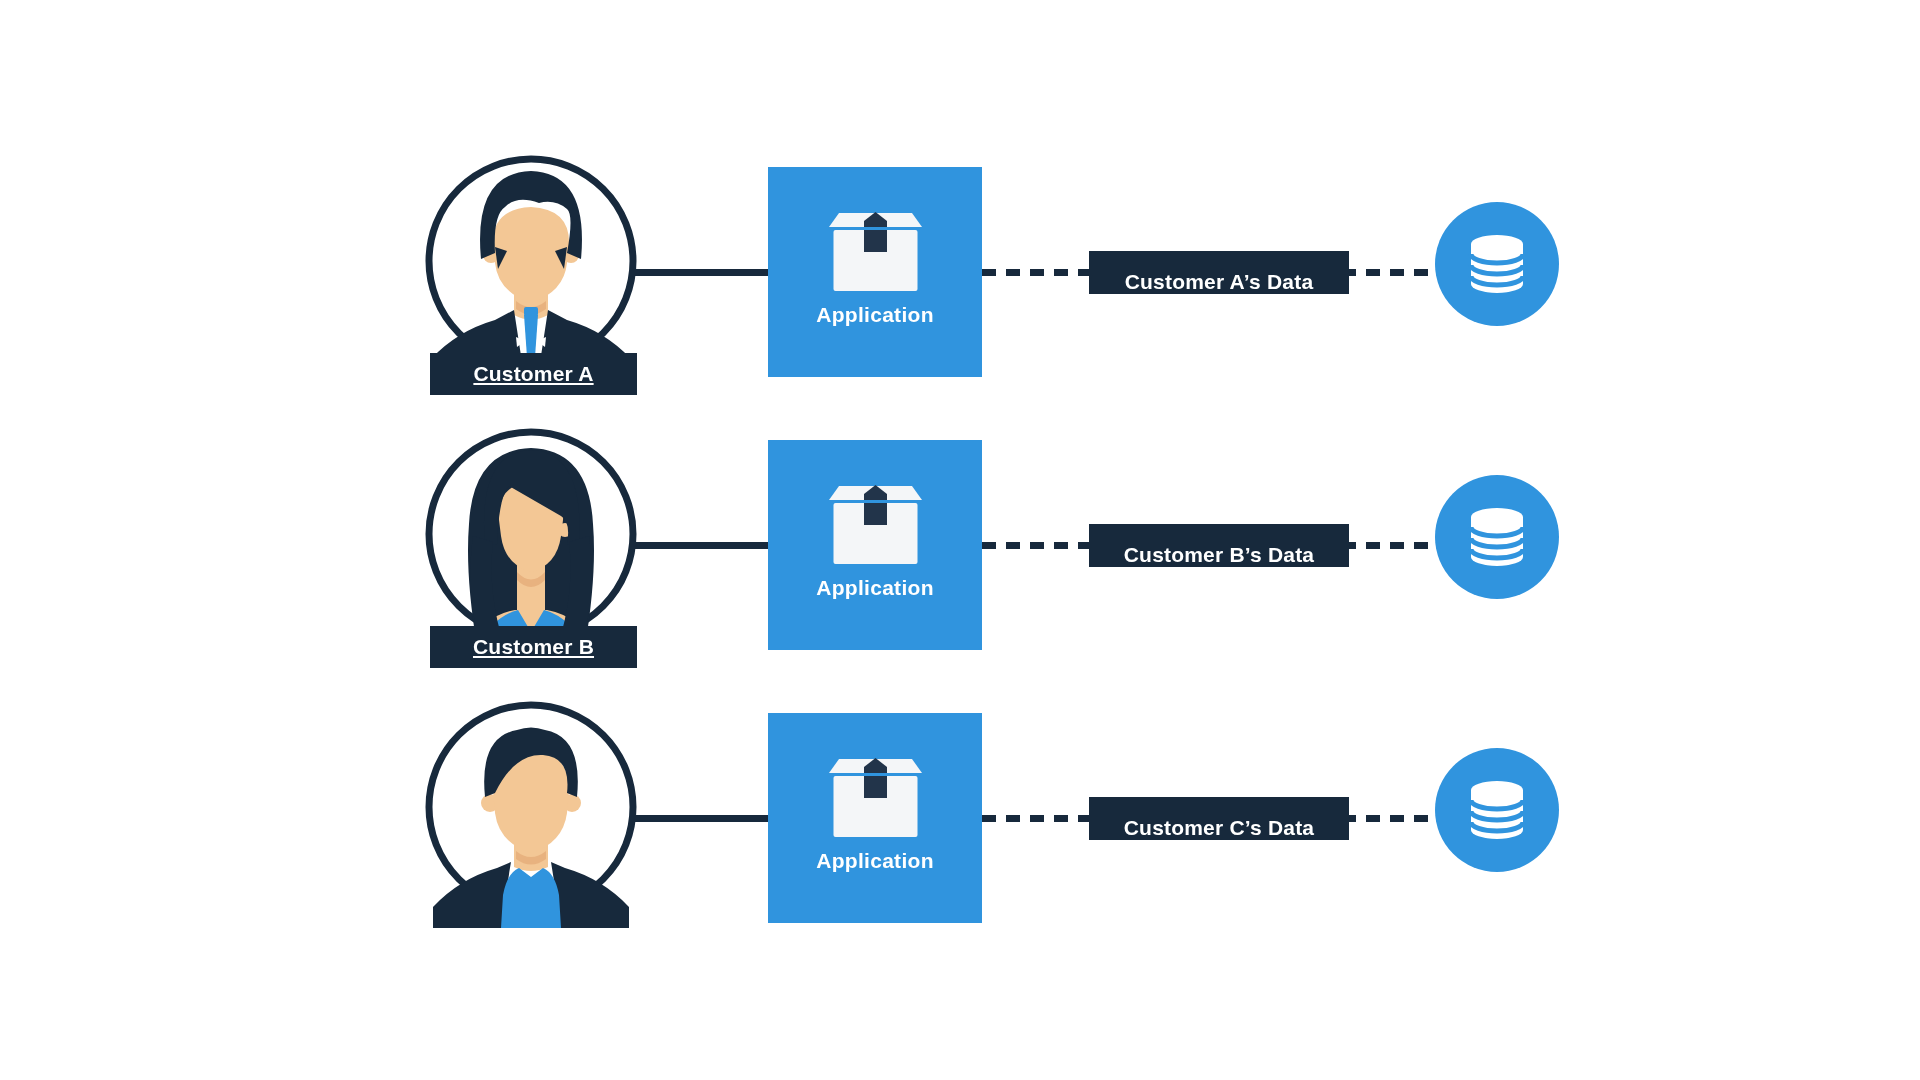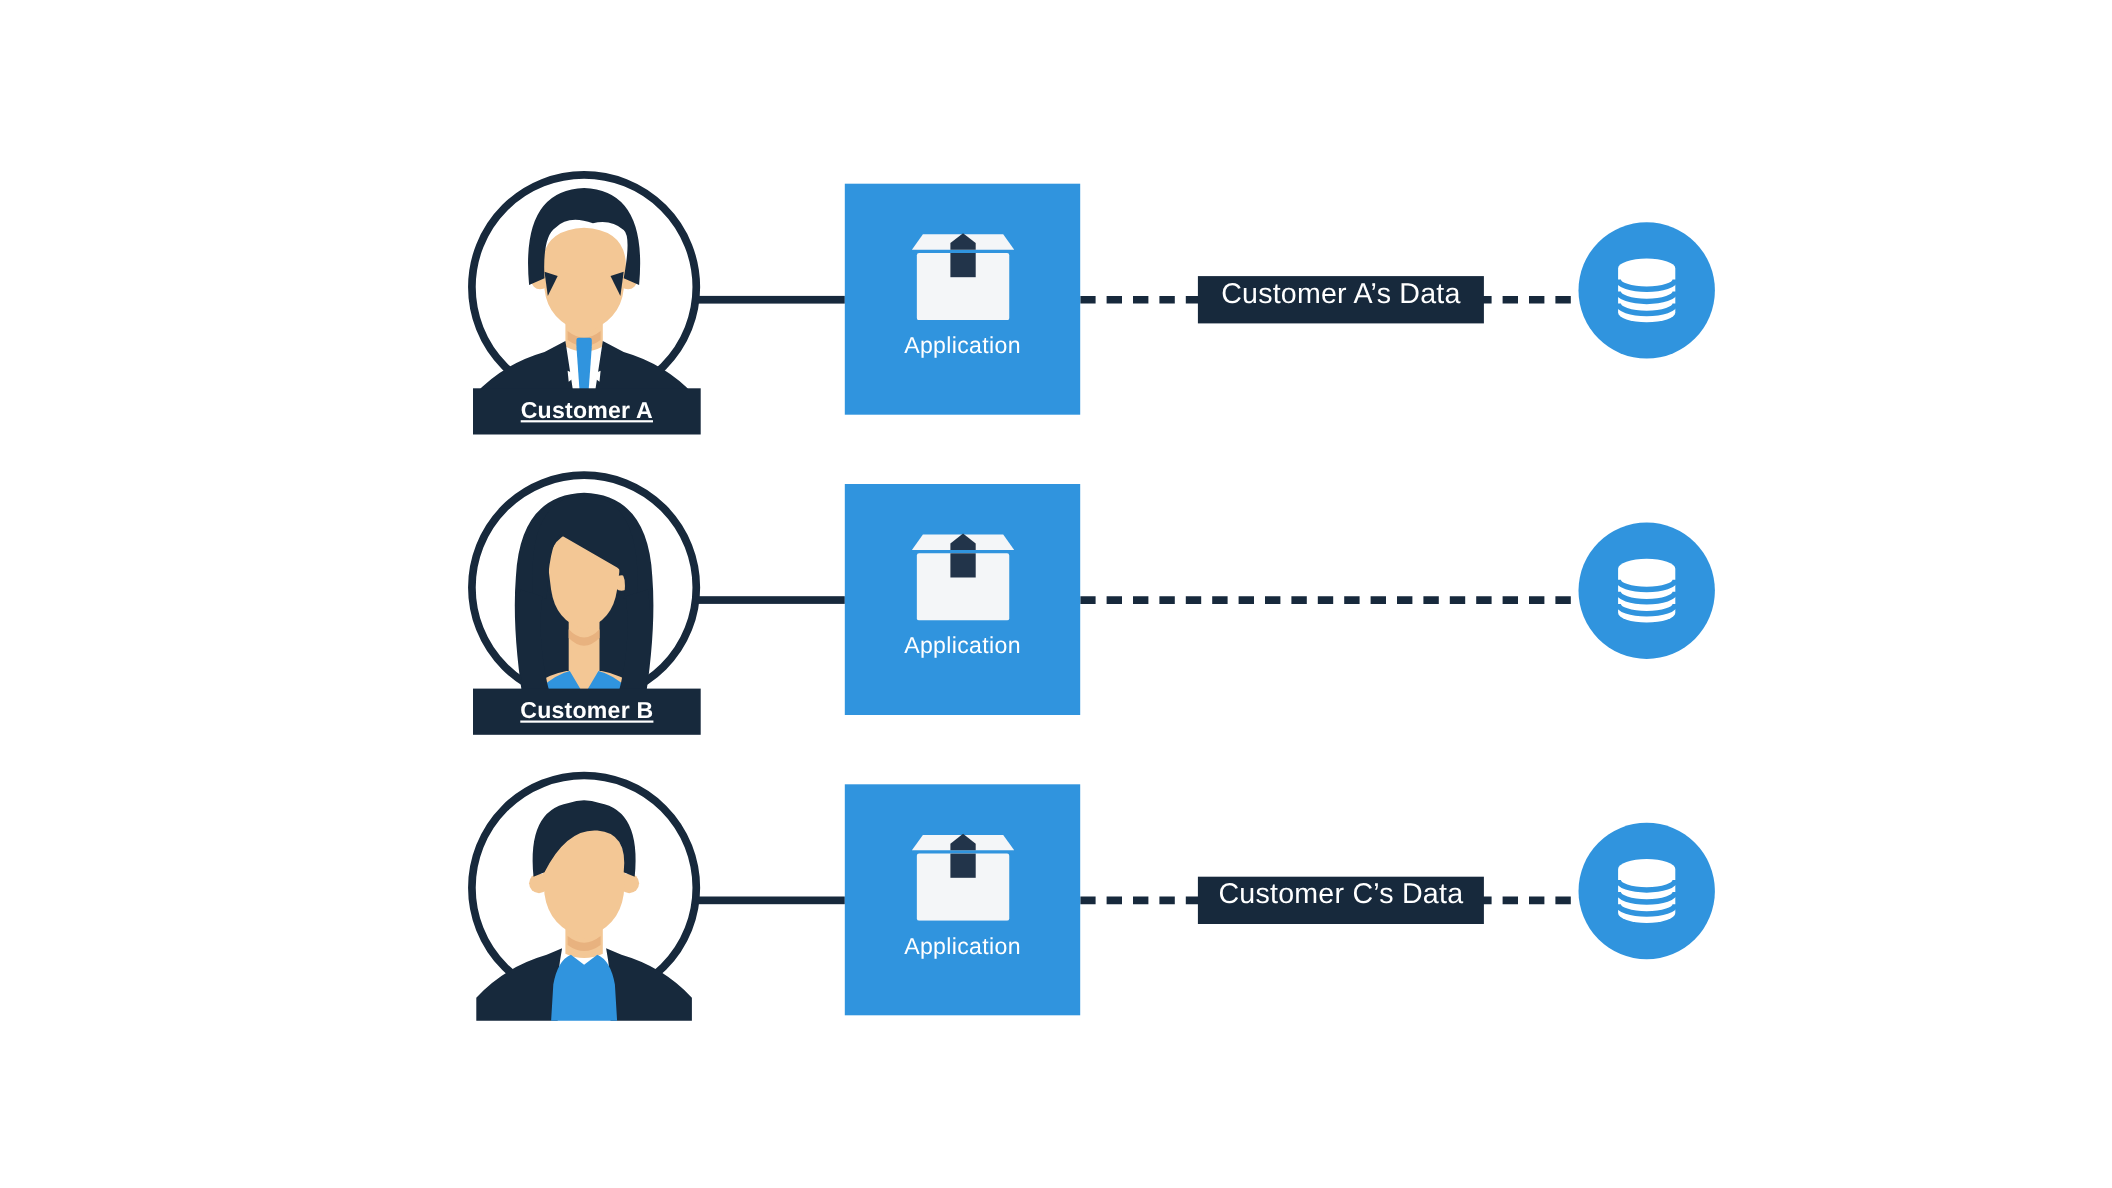--- a/index.html
+++ b/index.html
@@ -28,30 +28,30 @@
     background: #17293C; z-index: 1;
   }
 
   .app-box {
     position: absolute; left: 768px; top: 30px; width: 214px; height: 210px;
     background: #3094DE; z-index: 2;
     display: flex; flex-direction: column; align-items: center;
   }
   .app-box .pkg-icon { margin-top: 44px; width: 93px; height: 80px; }
   .app-label {
-    margin-top: 12px; color: #ffffff; font-size: 21px; font-weight: 400;
+    margin-top: 12px; color: #ffffff; font-size: 21px; font-weight: 700;
     letter-spacing: 0.3px;
   }
 
   .dash-svg { position: absolute; left: 982px; top: 129px; width: 454px; height: 13px; z-index: 1; }
 
   .data-label {
     position: absolute; left: 1089px; top: 114px; width: 260px; height: 43px;
-    background: #17293C; color: #ffffff; font-size: 26px; font-weight: 400;
-    display: flex; align-items: flex-start; justify-content: center;
+    background: #17293C; color: #ffffff; font-size: 21px; font-weight: 700;
+    display: flex; align-items: flex-end; justify-content: center;
     z-index: 3; letter-spacing: 0.2px;
   }
 
   .db-svg { position: absolute; left: 1434px; top: 64px; width: 126px; height: 126px; z-index: 3; }
 
   .f-dark  { fill: #17293C; }
   .f-skin  { fill: #F3C795; }
   .f-shad  { fill: #E8B27F; }
   .f-blue  { fill: #3094DE; }
   .f-white { fill: #ffffff; }
@@ -162,20 +162,23 @@
     <div class="app-box">
       <svg class="pkg-icon" viewBox="0 0 93 80">
         <polygon fill="#F4F6F8" points="10,2 83,2 93,16 0,16"></polygon>
         <polygon fill="#22344A" points="35,16 35,10 46.5,1 58,10 58,16"></polygon>
         <rect fill="#F4F6F8" x="4.5" y="19" width="84" height="61" rx="2"></rect>
         <rect fill="#22344A" x="35" y="19" width="23" height="22"></rect>
       </svg>
       <div class="app-label">Application</div>
     </div>
 
+    <div class="data-label">
+      <span>Customer B’s Data</span>
+    </div>
 
     <svg class="db-svg" viewBox="0 0 126 126">
       <circle cx="63" cy="63" r="62" fill="#3094DE"></circle>
       <g transform="translate(36,34)">
         <path fill="#ffffff" d="M1,9 A26,9 0 0 1 53,9 L53,49 A26,9 0 0 1 1,49 Z"></path>
         <path fill="none" stroke="#3094DE" stroke-width="5" d="M1,19 A26,9 0 0 0 53,19"></path>
         <path fill="none" stroke="#3094DE" stroke-width="5" d="M1,30 A26,9 0 0 0 53,30"></path>
         <path fill="none" stroke="#3094DE" stroke-width="5" d="M1,41 A26,9 0 0 0 53,41"></path>
       </g>
     </svg>

